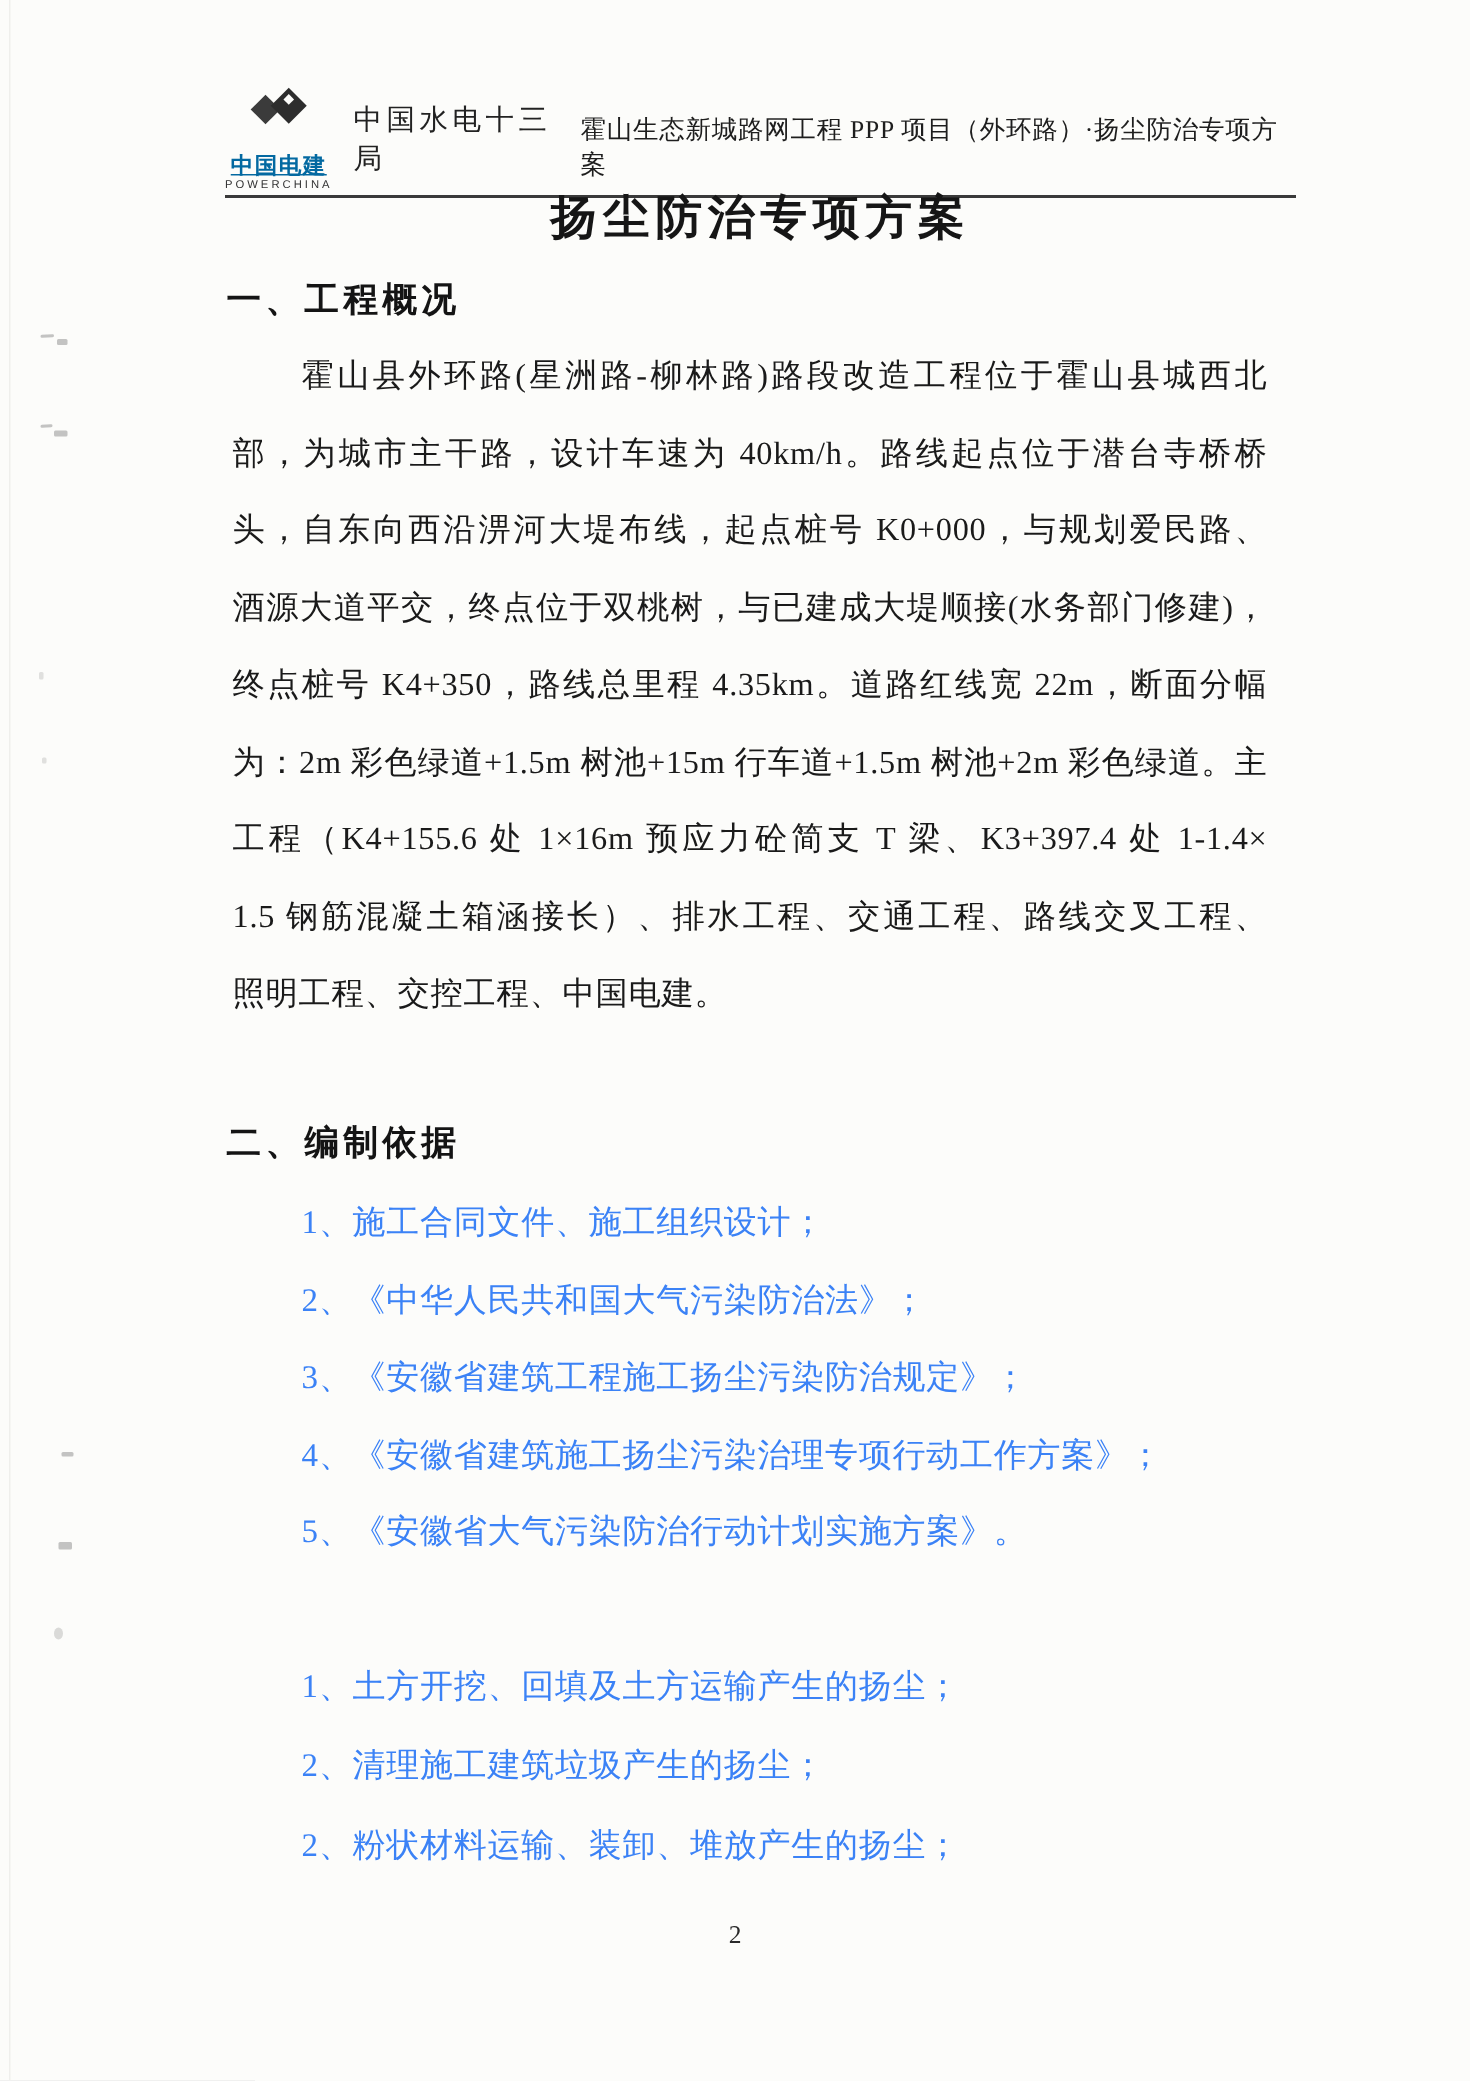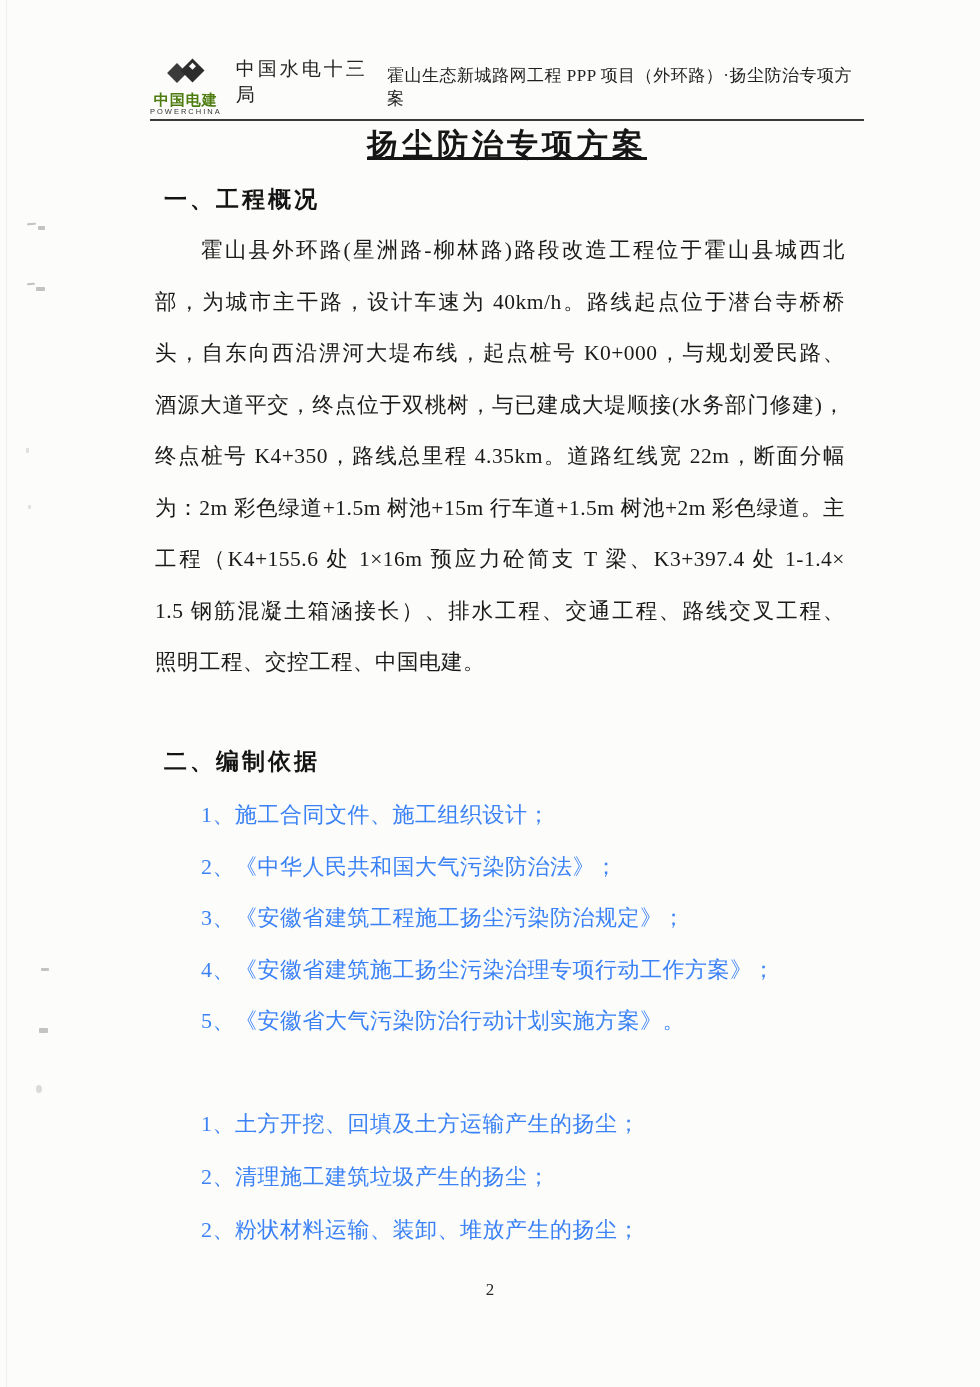--- a/index.html
+++ b/index.html
@@ -30,42 +30,41 @@
     position:absolute; left:20px; top:6px; width:17px; height:17px;
     background:#2d2d2d; transform:rotate(45deg);
   }
   .logo-icon .d2:after {
     content:""; position:absolute; left:3px; top:3px; width:5px; height:5px;
     background:#fcfcfa;
   }
   .brand-cn {
     font-family:"Liberation Sans","DejaVu Sans",sans-serif;
     font-weight:bold; font-size:15px; letter-spacing:1px; line-height:15px;
-    margin-top:2px; color:#4d7c0f;
+    margin-top:13px; color:#0369a1;text-decoration:underline;
   }
   .brand-en {
     font-family:"Liberation Sans","DejaVu Sans",sans-serif;
     font-size:7.5px; letter-spacing:2px; color:#333; line-height:9px;
   }
   .org-name {
     font-size:19px; letter-spacing:3px; padding:0 0 8px 14px; color:#222;
   }
   .doc-ref { font-size:17px; letter-spacing:0.5px; padding-bottom:6px; color:#1e1e1e; }
 
   
   .doc-title {
     position:absolute; left:150px; top:124px; width:714px;
     text-align:center; font-size:31px; font-weight:600; letter-spacing:4px;
     color:#161616;
-    text-decoration:underline;
   }
 
   
   .sec-heading {
-    position:absolute; left:164px; width:690px;
+    position:absolute; left:151px; width:690px;
     font-family:"Liberation Sans","DejaVu Sans",sans-serif;
     font-weight:bold; font-size:23px; letter-spacing:3px; color:#141414;
   }
   .h1 { top:184px; }
   .h2 { top:746px; }
   .h3 { top:1058px; }
 
   
   .para {
     position:absolute; left:155px; top:225px; width:690px;

